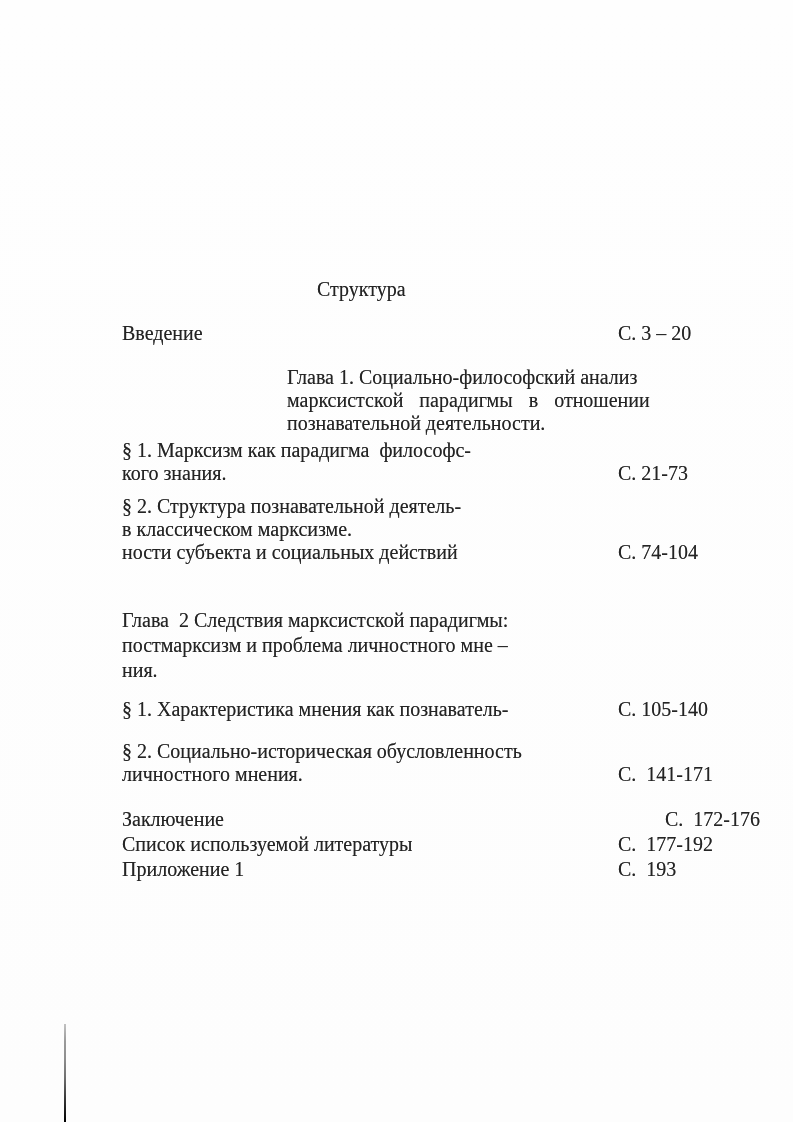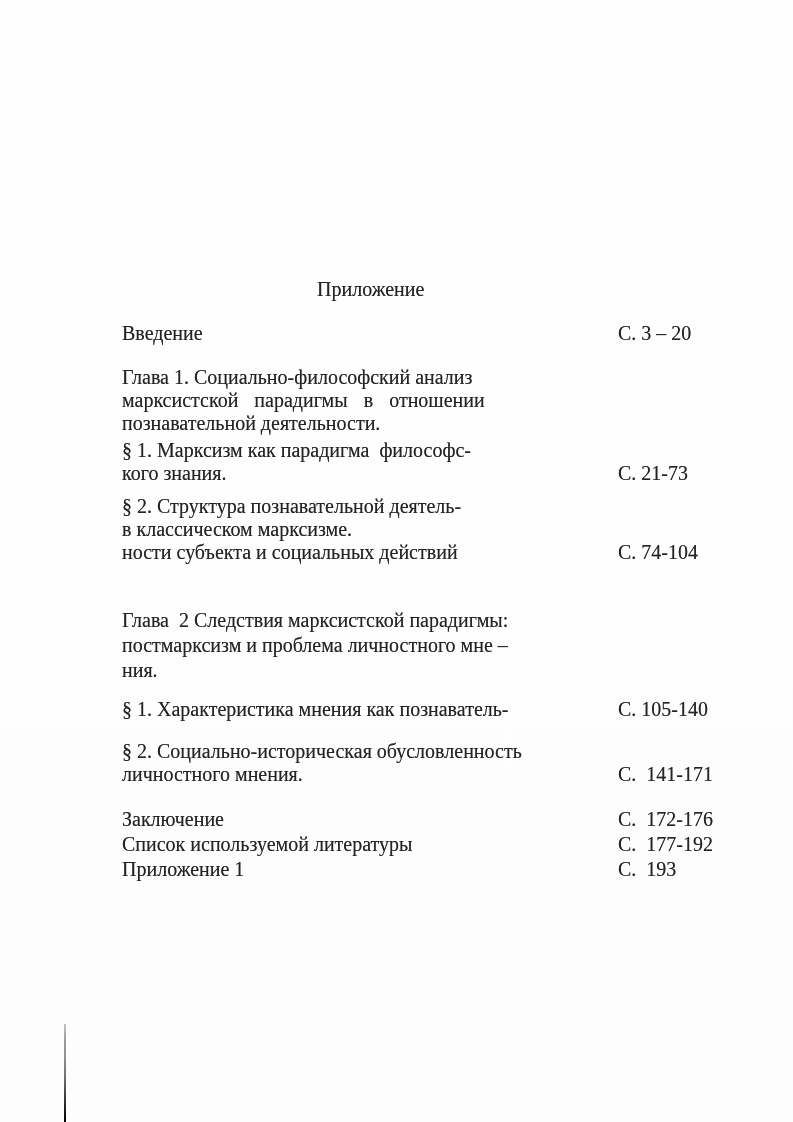--- a/index.html
+++ b/index.html
@@ -35,45 +35,45 @@
   }
   .pages {
     white-space: pre;
     line-height: 23px;
     flex: 0 0 auto;
   }
   .lh25 .ln, .lh25 .pages { line-height: 25px; }
   .ws { word-spacing: 11px; } 
 
   .mt-vvedenie   { margin-top: 21px; }
-  .mt-glava1     { margin-top: 21px; }
+  .mt-glava1     { margin-top: 21px; justify-content: flex-end; }
   .mt-p1-1       { margin-top: 4px; }
   .mt-p1-2       { margin-top: 10px; }
   .mt-glava2     { margin-top: 44px; }
   .mt-p2-1       { margin-top: 15px; }
   .mt-p2-2       { margin-top: 19px; }
-  .mt-concl      { margin-top: 21px; }
+  .mt-concl      { margin-top: 21px; gap: 47px; }
 
   .scan-line {
     position: absolute;
     left: 64px;
     top: 1024px;
     width: 2px;
     height: 98px;
     background: linear-gradient(to bottom,
       #c2c2c2 0%, #9a9a9a 18%, #8f8f8f 35%,
       #6f6f6f 55%, #3a3a3a 75%, #000000 100%);
   }
 </style>
 </head>
 <body>
 
 <div class="page">
 
-  <div class="title">Приложение</div>
+  <div class="title">Структура</div>
 
   <div class="row mt-vvedenie">
     <div class="text">
       <div class="ln">Введение</div>
     </div>
     <div class="pages">С. 3 – 20</div>
   </div>
 
   <div class="row mt-glava1">
     <div class="text">

